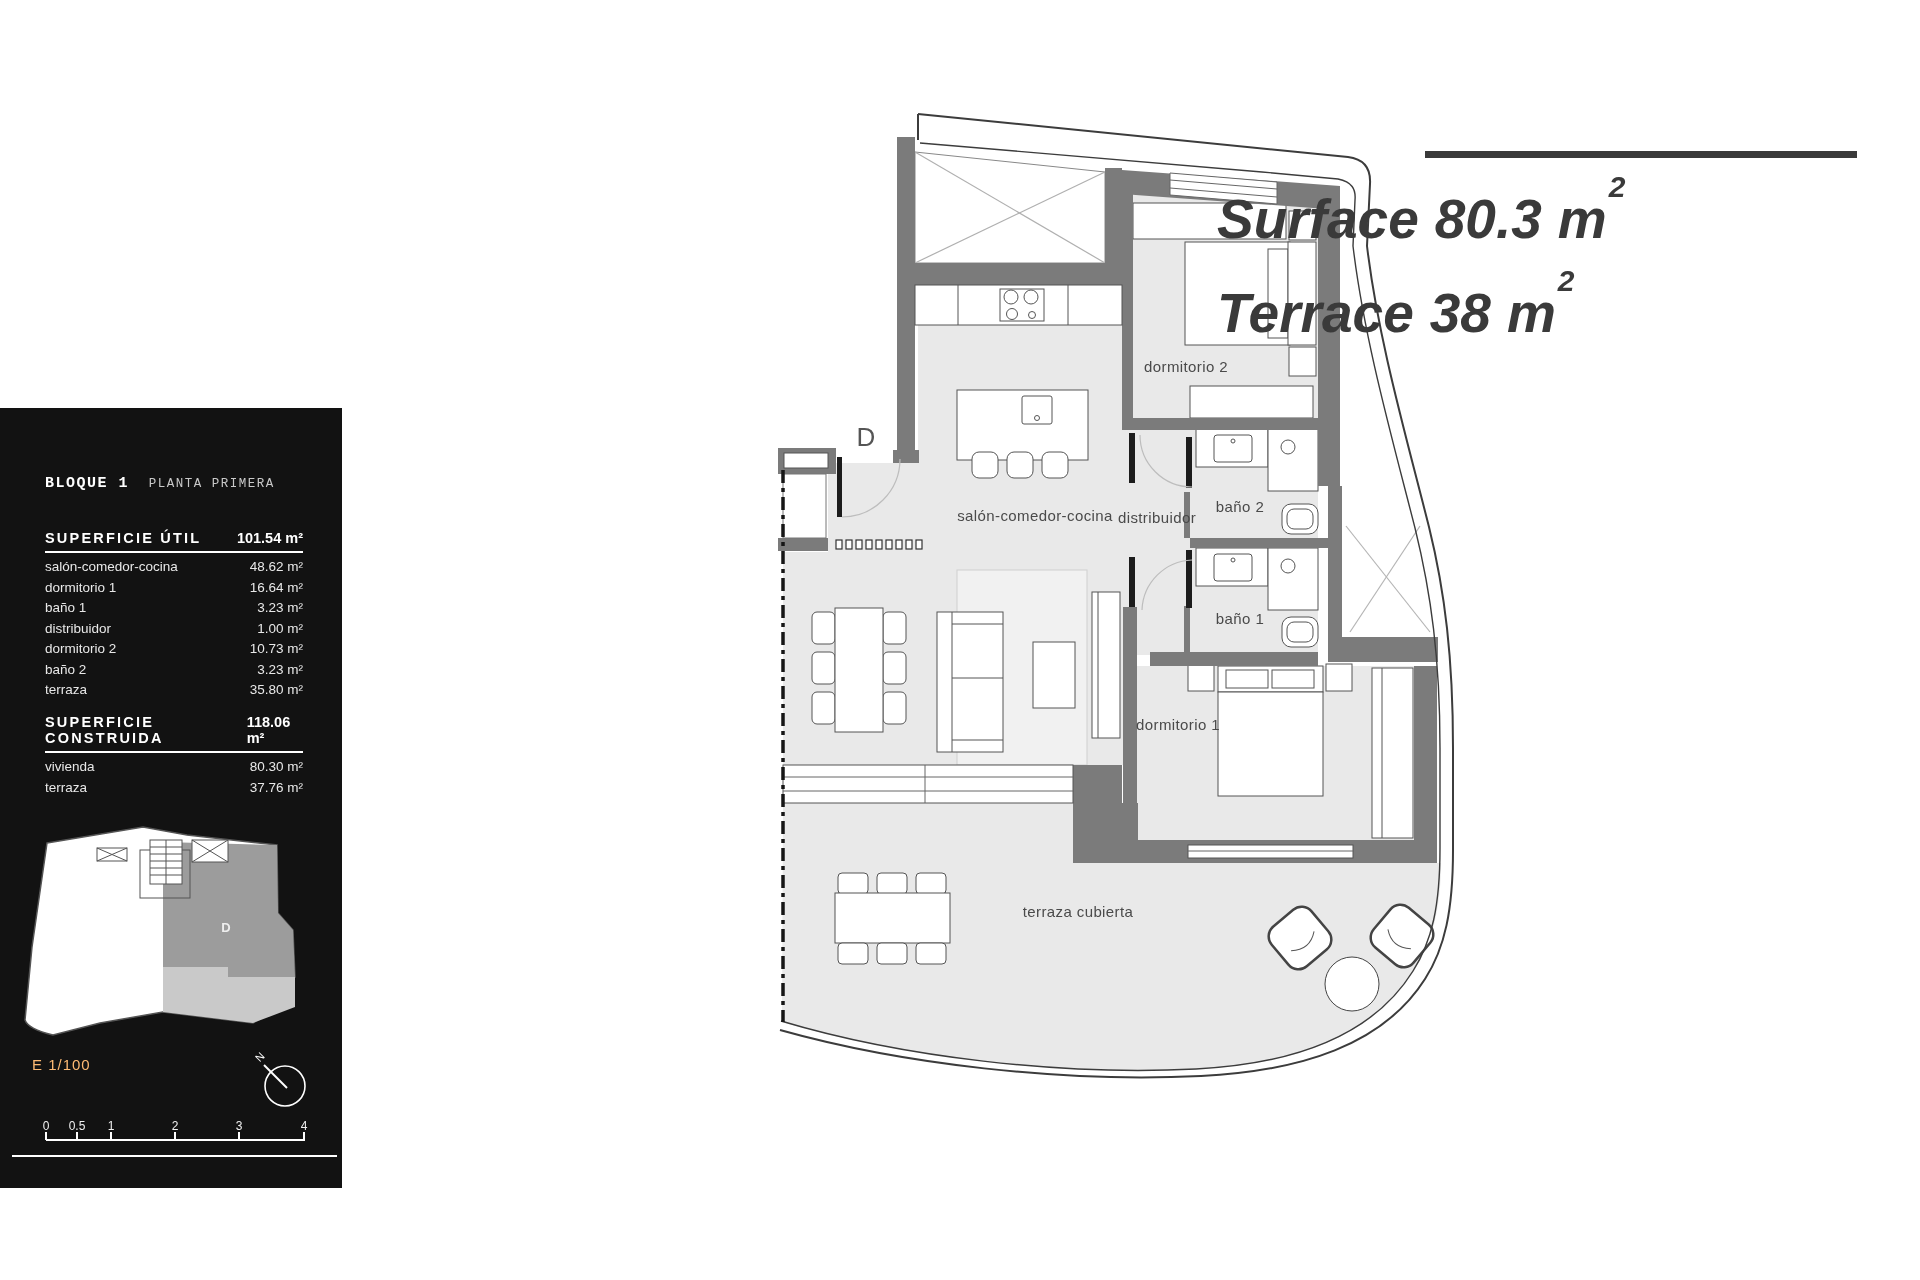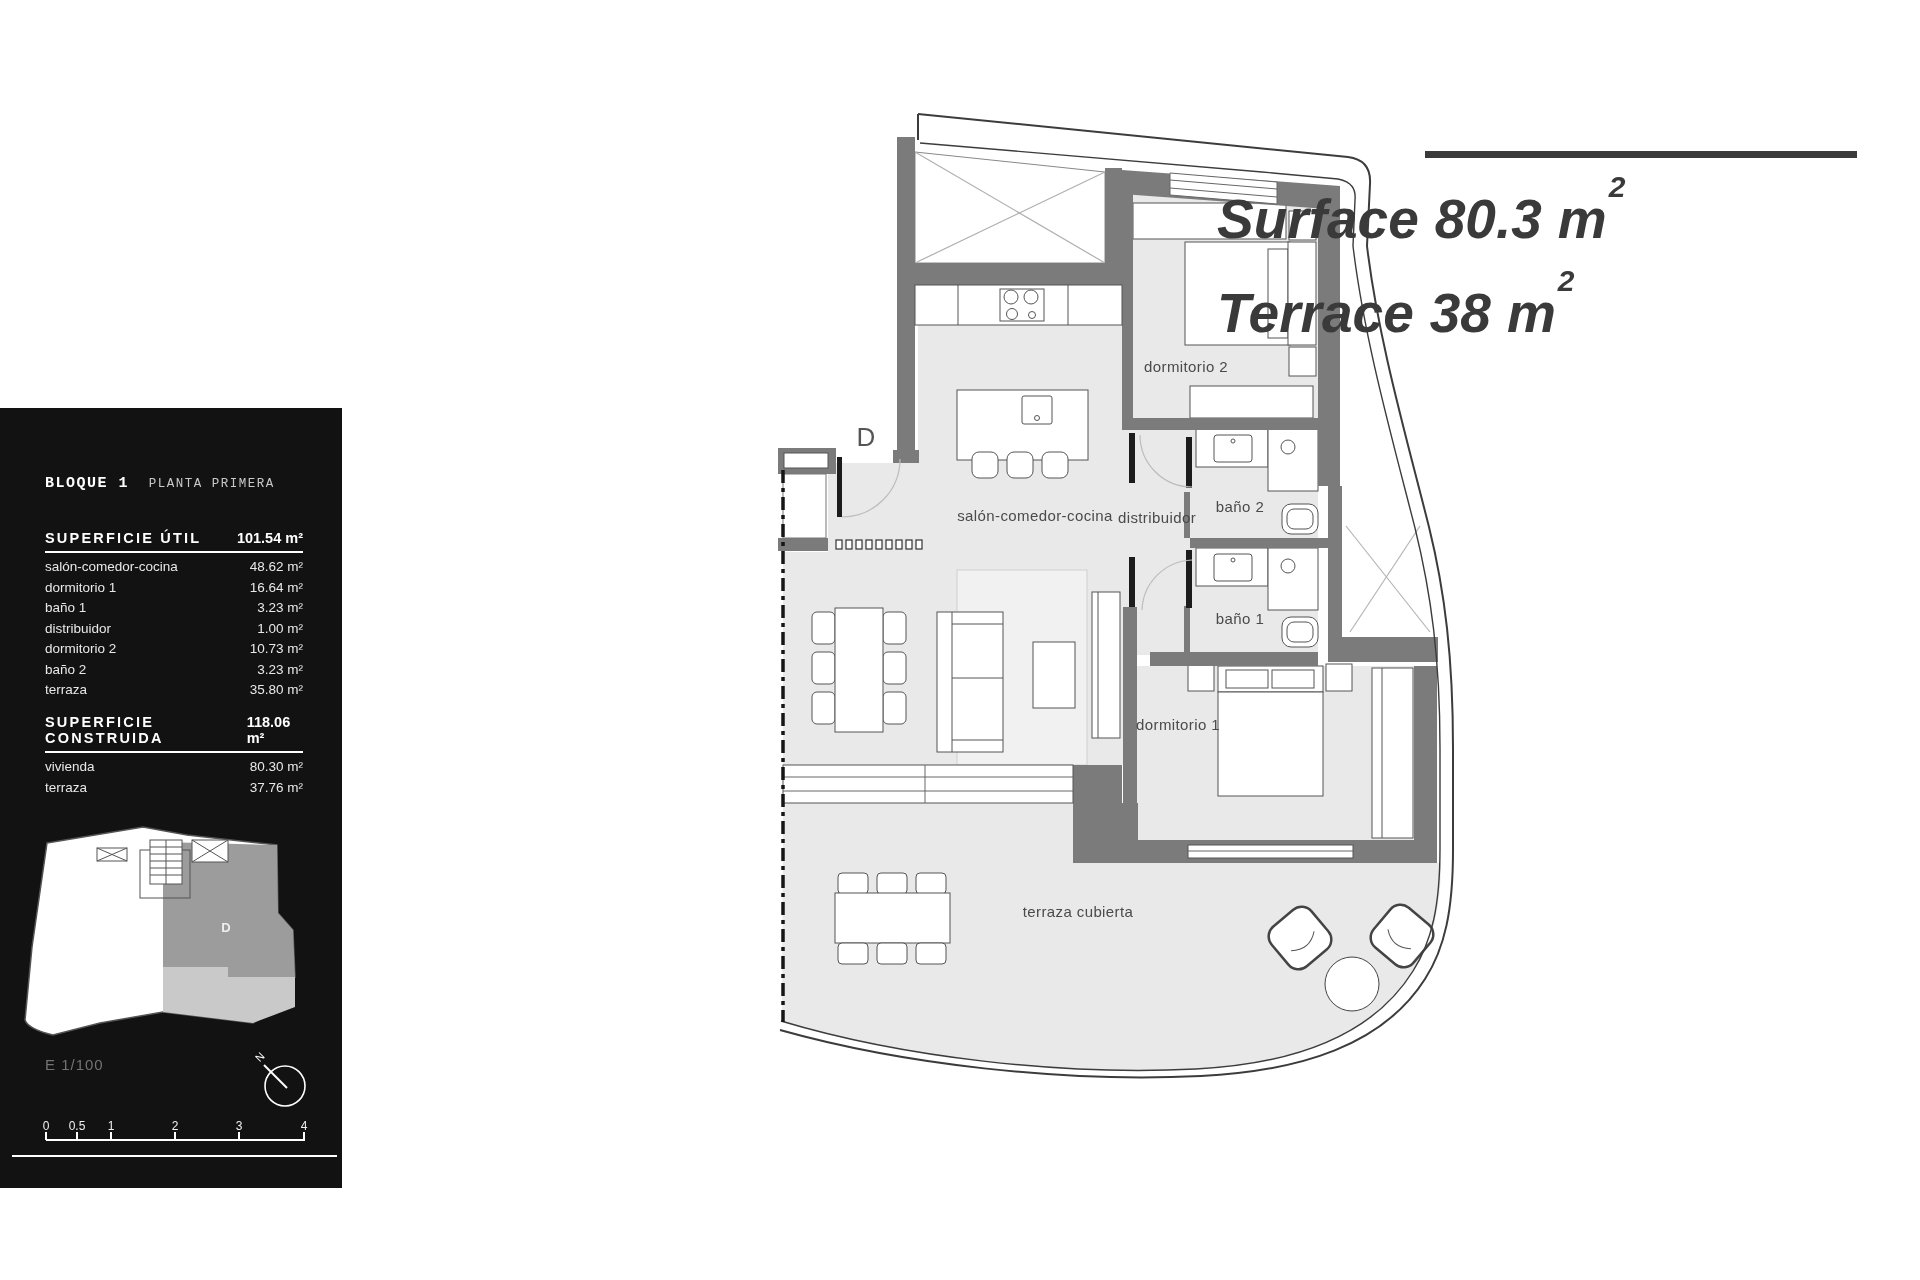--- a/index.html
+++ b/index.html
@@ -16,21 +16,21 @@
   .sb-sub{font-size:12.5px;color:#c9c9c9;letter-spacing:1.5px;margin-left:10px;}
   .sb-table{position:absolute;left:45px;width:258px;}
   .sb-util{top:122px;}
   .sb-cons{top:306px;}
   .sb-thead{display:flex;justify-content:space-between;align-items:baseline;
             border-bottom:2px solid #fff;padding-bottom:5px;margin-bottom:4px;}
   .sb-thead .lbl{font-size:14.5px;font-weight:bold;letter-spacing:2.2px;}
   .sb-thead .val{font-size:14.5px;font-weight:bold;}
   .sb-row{display:flex;justify-content:space-between;font-size:13.5px;color:#e8e8e8;line-height:20.5px;}
   .keyplan{position:absolute;left:0;top:414px;}
-  .scale-label{position:absolute;left:45px;top:648px;font-size:15px;color:#737373;letter-spacing:1px;}
+  .scale-label{position:absolute;left:32px;top:648px;font-size:15px;color:#fdba74;letter-spacing:1px;}
   .compass{position:absolute;left:251px;top:642px;}
   .tick-num{position:absolute;top:711px;font-size:12px;color:#f0f0f0;transform:translateX(-50%);}
   .scale-line{position:absolute;top:731px;left:46px;width:259px;height:2px;background:#fff;}
   .tick-mark{position:absolute;top:724px;width:2px;height:8px;background:#fff;}
   .separator{position:absolute;top:747px;left:12px;width:325px;height:2px;background:#fff;}
 
   
   .title-block{position:absolute;top:151px;right:63px;width:640px;text-align:left;color:var(--titletext);}
   .title-rule{height:7px;width:432px;background:var(--titletext);margin-left:auto;}
   .title-line{margin-top:18px;font-size:55px;font-weight:bold;font-style:italic;line-height:66px;white-space:nowrap;}

